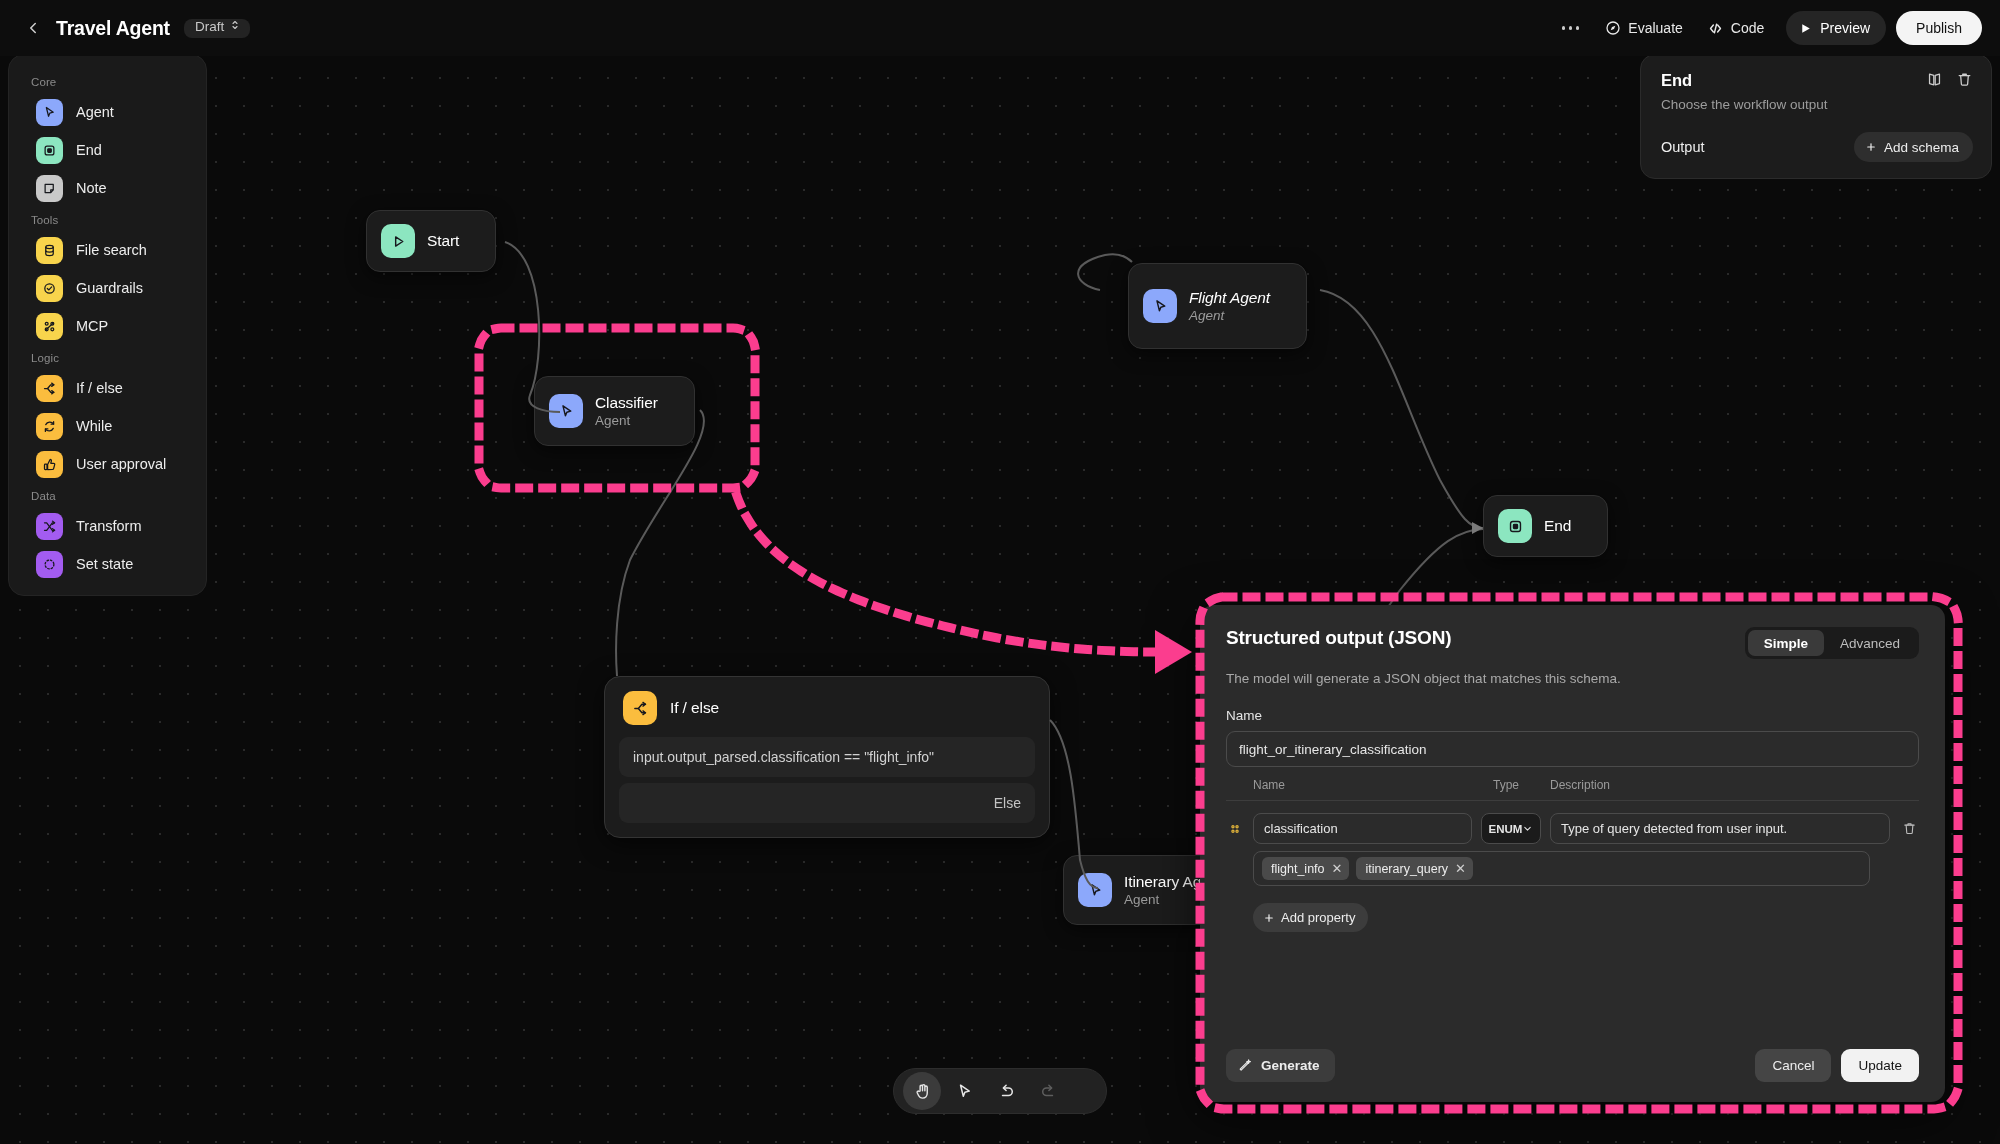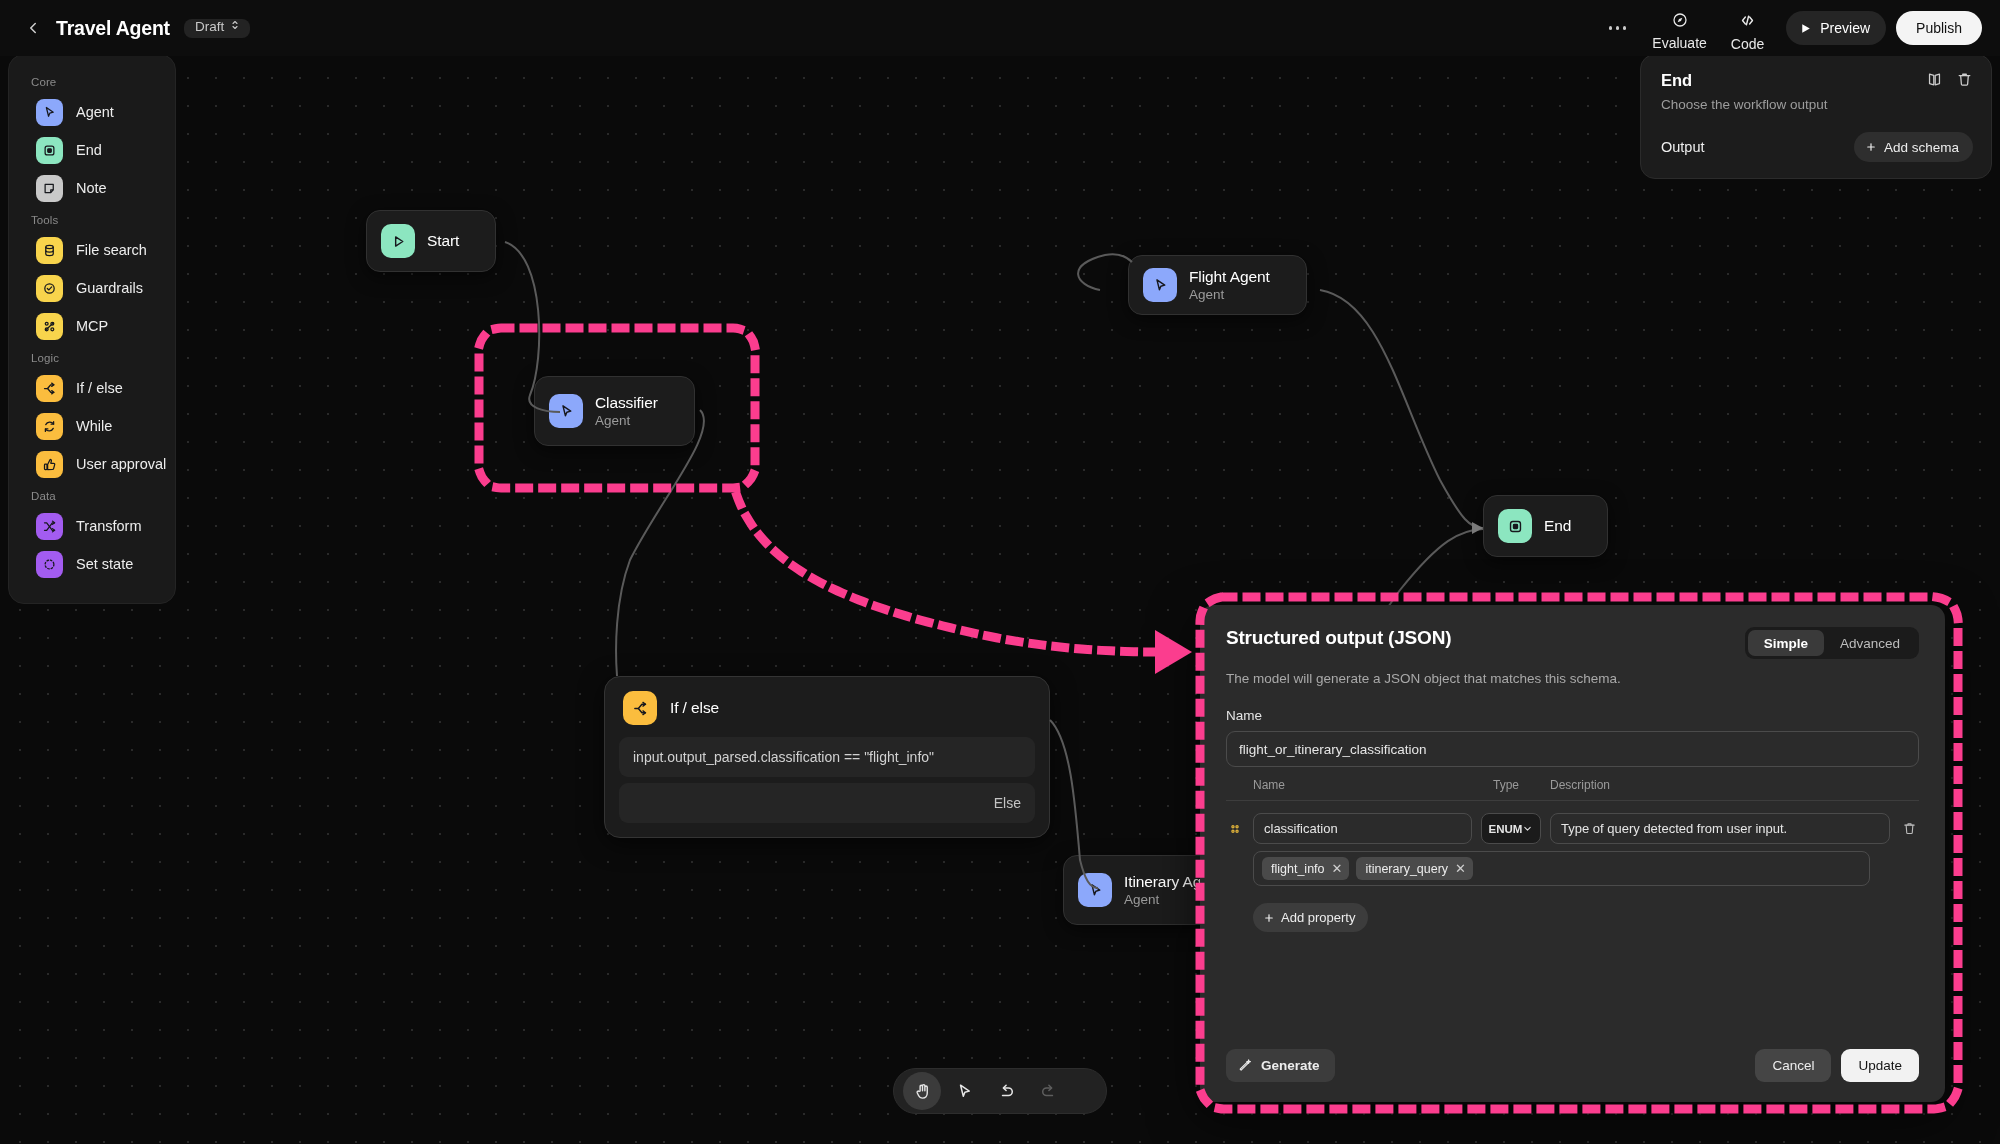--- a/index.html
+++ b/index.html
@@ -47,39 +47,39 @@
   .tb-dots {
     width: 34px; height: 30px; display: flex; align-items: center; justify-content: center;
     gap: 3.5px; cursor: pointer; border-radius: 8px; margin-right: 6px;
   }
   .tb-dots i { width: 3.5px; height: 3.5px; border-radius: 50%; background: #cbcbcb; display:block; }
 
   .tb-btn {
     height: 32px; padding: 0 12px; border-radius: 9px;
     display: flex; align-items: center; gap: 7px;
     font-size: 14px; color: #e9e9e9; cursor: pointer; background: transparent;
-    border: none; font-family: inherit; flex-direction: column;
+    border: none; font-family: inherit;
   }
   .tb-preview {
     height: 34px; padding: 0 16px 0 13px; border-radius: 18px;
     background: #252525; color: #fff; display: flex; align-items: center; gap: 8px;
     font-size: 14px; cursor: pointer; margin-left: 10px; border: none; font-family: inherit;
   }
   .tb-publish {
     height: 34px; padding: 0 20px; border-radius: 18px;
     background: #f4f4f4; color: #111; font-size: 14px; font-weight: 500;
     display: flex; align-items: center; cursor: pointer; margin-left: 10px; margin-right: 18px;
     border: none; font-family: inherit;
   }
 
   
   #sidebar {
-    position: absolute; left: 8px; top: 54px; width: 168px;
+    position: absolute; left: 8px; top: 54px; width: 199px;
     background: #1a1a1a; border-radius: 16px;
-    padding: 14px 0 20px 0; z-index: 40;
+    padding: 14px 0 12px 0; z-index: 40;
     border: 1px solid #242424;
   }
   .sb-group { font-size: 11.5px; color: #8a8a8a; padding: 7px 0 5px 22px; letter-spacing: 0.1px; }
   .sb-item {
     display: flex; align-items: center; gap: 13px;
     height: 38px; padding-left: 19px; margin: 0 8px; border-radius: 9px;
     cursor: pointer;
   }
   .sb-ico {
     width: 27px; height: 27px; border-radius: 8px; flex: 0 0 27px;
@@ -440,21 +440,21 @@
       <svg width="17" height="17" viewBox="0 0 24 24" fill="none" stroke="#17181d" stroke-width="2" stroke-linejoin="round">
           <path d="M7 4 L18 11.5 L12.5 13 L10.5 18 Z"></path>
         </svg>
     </span>
     <div class="node-txt">
       <div class="node-title">Classifier</div>
       <div class="node-sub">Agent</div>
     </div>
   </div>
 
-  <div class="node" id="node-flight" style="left:1128px;top:255px;height:60px;">
+  <div class="node" id="node-flight" style="left:1128px;top:263px;height:86px;font-style:italic;">
     <span class="node-ico" style="background:#8CA8FB">
       <svg width="17" height="17" viewBox="0 0 24 24" fill="none" stroke="#17181d" stroke-width="2" stroke-linejoin="round">
           <path d="M7 4 L18 11.5 L12.5 13 L10.5 18 Z"></path>
         </svg>
     </span>
     <div class="node-txt">
       <div class="node-title">Flight Agent</div>
       <div class="node-sub">Agent</div>
     </div>
   </div>

